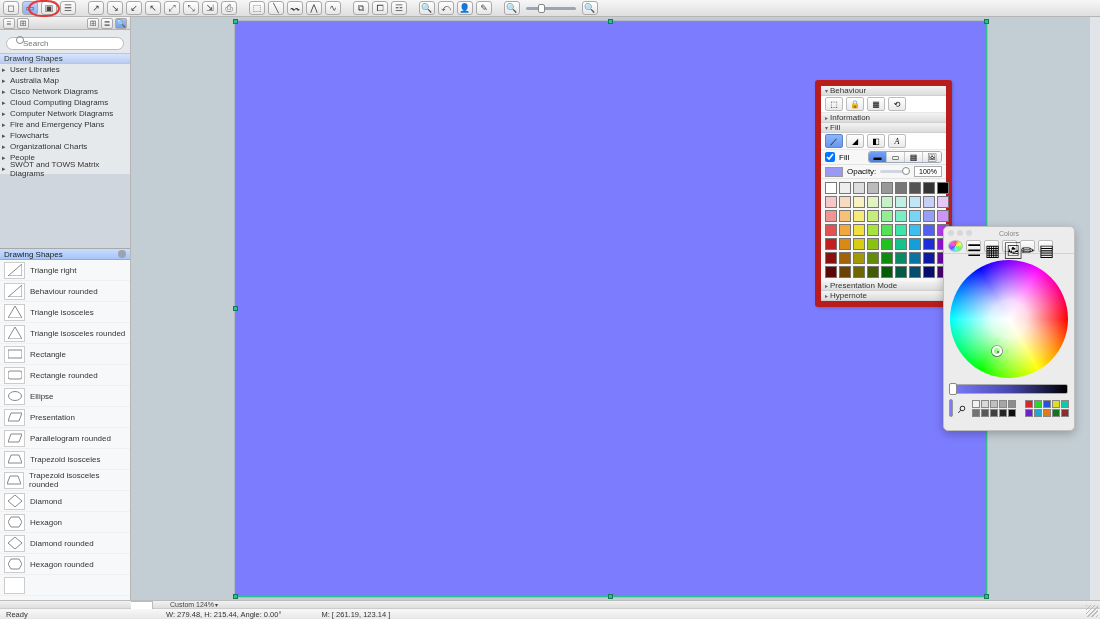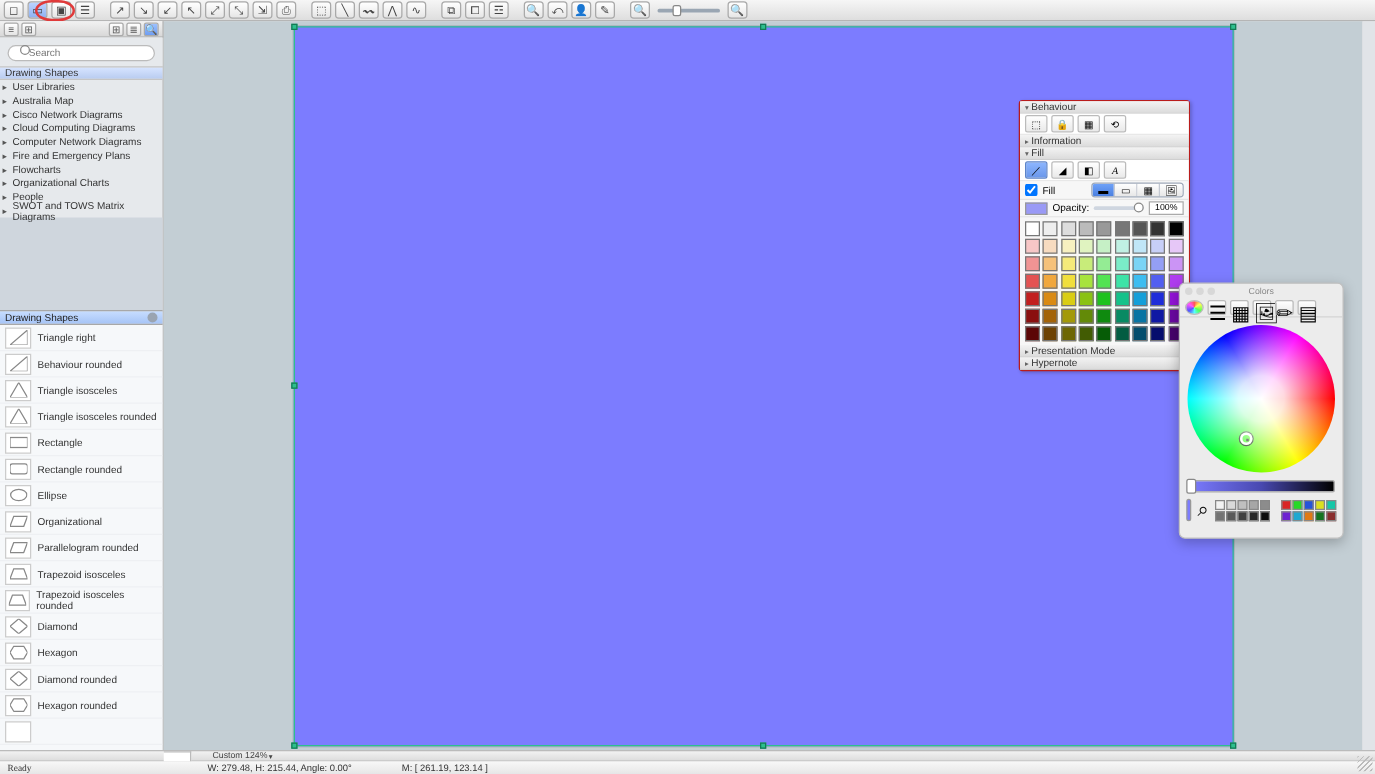--- a/index.html
+++ b/index.html
@@ -159,32 +159,32 @@
     position:relative;
   }
   .status-upper .tabstub{position:absolute;left:131px;width:22px;height:8px;border:1px solid #bbb;border-left:none;border-bottom:none;background:#fff;}
   .status-upper .zoom{position:absolute;left:170px;}
   .status-upper .tri{position:absolute;left:215px;font-size:6px;}
   .status-lower{
     height:10px; background:linear-gradient(#f8f8f8,#e7e7e7);
     display:flex;align-items:center;font-size:7.5px;color:#333;
     padding:0 6px; justify-content:flex-start; gap:40px;
   }
-  .status-lower .ready{width:120px;font-family:Liberation Serif, serif;}
+  .status-lower .ready{width:120px;}
   .status-lower .resize-grip{
     position:absolute; right:2px; bottom:2px; width:12px;height:12px;
     background:repeating-linear-gradient(135deg,#bbb 0,#bbb 1px,transparent 1px,transparent 3px);
   }
 
   
   .inspector{
     position:absolute; left:815px; top:80px; width:137px;
     font-size:8px;
     background:#ededed;
-    border:1px solid #b91c1c;
+    border:6px solid #b91c1c;
     border-radius:3px;
     box-shadow:1px 1px 3px rgba(0,0,0,0.2);
   }
   .insp-sec-head{
     height:10px; background:linear-gradient(#f3f3f3,#dcdcdc);
     padding:0 4px; display:flex;align-items:center;
     border-bottom:1px solid #cfcfcf; color:#333;
     cursor:pointer;
   }
   .insp-sec-head::before{content:"▾";font-size:6px;margin-right:2px;color:#666;}
@@ -426,21 +426,21 @@
           </svg>
         </div>
         <span class="shape-label">Ellipse</span>
       </div>
       <div class="shape-row">
         <div class="shape-thumb">
           <svg viewBox="0 0 14 12">
             <polygon points="3,2 14,2 11,10 0,10" fill="none" stroke="#888"></polygon>
           </svg>
         </div>
-        <span class="shape-label">Organizational</span>
+        <span class="shape-label">Presentation</span>
       </div>
       <div class="shape-row">
         <div class="shape-thumb">
           <svg viewBox="0 0 14 12">
             <polygon points="3,2 14,2 11,10 0,10" fill="none" stroke="#888" stroke-linejoin="round"></polygon>
           </svg>
         </div>
         <span class="shape-label">Parallelogram rounded</span>
       </div>
       <div class="shape-row">

